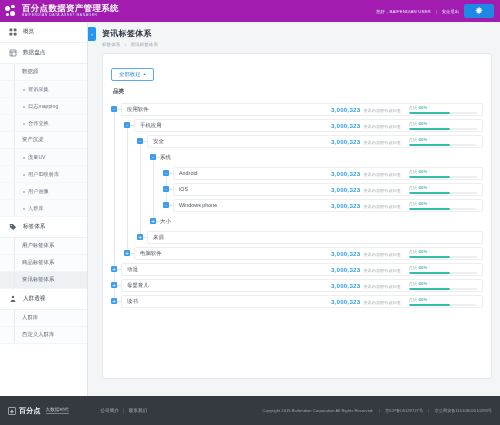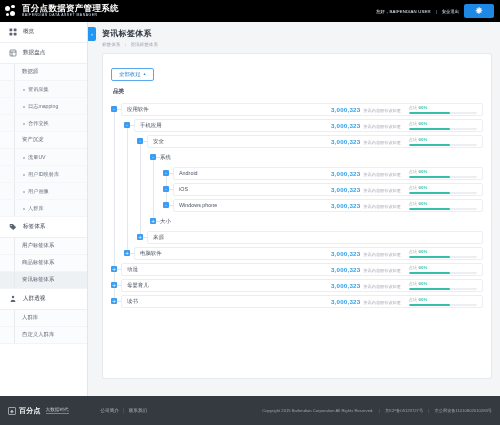--- a/index.html
+++ b/index.html
@@ -6,21 +6,21 @@
   html, body {
     width: 500px; height: 425px;
     font-family: "Liberation Sans", "DejaVu Sans", sans-serif;
     background: #f4f5f7;
     overflow: hidden;
   }
   .app { position: relative; width: 500px; height: 425px; display: flex; flex-direction: column; }
 
   
   .topbar {
-    height: 22px; background: #000000; display: flex; align-items: center;
+    height: 22px; background: #a21caf; display: flex; align-items: center;
     padding: 0 6px 0 5px; flex: 0 0 22px; position: relative; z-index: 5; gap: 32px;
   }
   .brand { display: flex; align-items: center; gap: 4px; }
   .brand-mark { width: 13px; height: 13px; position: relative; flex: 0 0 13px; }
   .brand-mark i { position: absolute; background: #fff; border-radius: 50%; display: block; }
   .brand-mark i.d1 { width: 5px; height: 5px; left: 0px; top: 1px; }
   .brand-mark i.d2 { width: 3.5px; height: 3.5px; left: 6px; top: 0px; }
   .brand-mark i.d3 { width: 3px; height: 3px; left: 1px; top: 8px; }
   .brand-mark i.d4 { width: 5px; height: 5px; left: 5px; top: 6px; }
   .brand-text { line-height: 1; }

